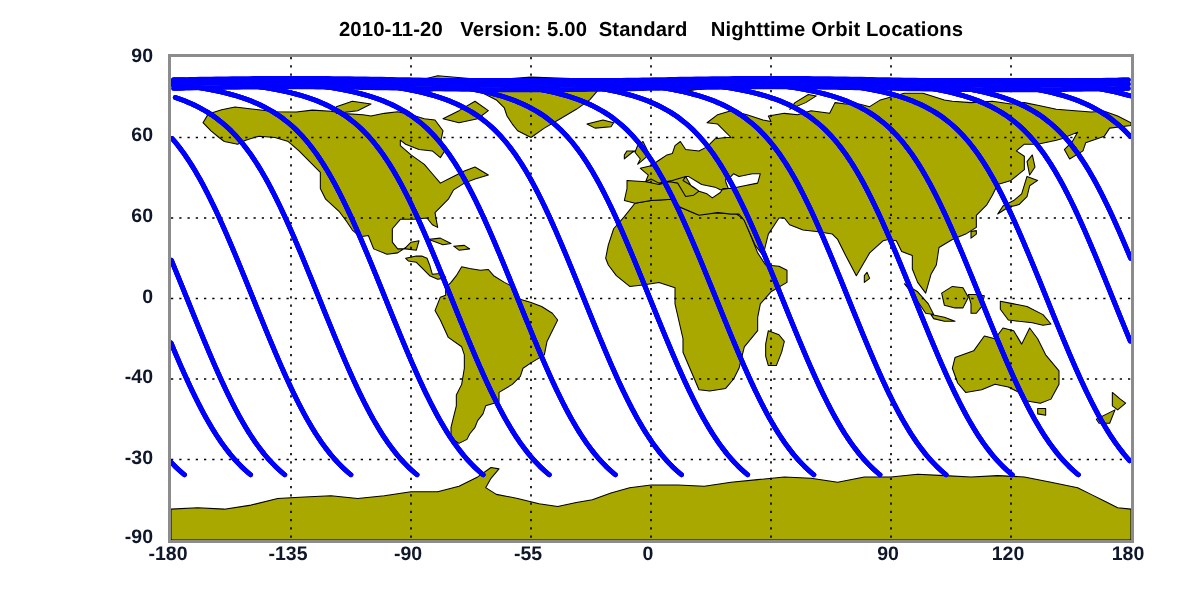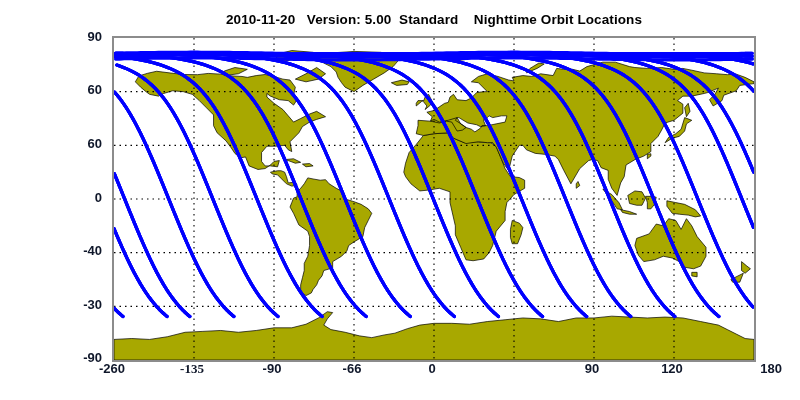--- a/index.html
+++ b/index.html
@@ -31,29 +31,29 @@
   <div id="title">2010-11-20   Version: 5.00  Standard    Nighttime Orbit Locations</div>
 
   <div class="axis-label ylab" style="left:22px;top:29px;width:46px;">90</div>
   <div class="axis-label ylab" style="left:22px;top:82px;width:46px;">60</div>
   <div class="axis-label ylab" style="left:22px;top:136px;width:46px;">60</div>
   <div class="axis-label ylab" style="left:22px;top:190px;width:46px;">0</div>
   <div class="axis-label ylab" style="left:22px;top:243px;width:46px;">-40</div>
   <div class="axis-label ylab" style="left:22px;top:297px;width:46px;">-30</div>
   <div class="axis-label ylab" style="left:22px;top:350px;width:46px;">-90</div>
 
-  <div class="axis-label xlab" style="left:48px;top:361px;width:60px;">-260</div>
-  <div class="axis-label xlab" style="left:128px;top:361px;width:60px;font-family:Liberation Serif, serif;">-135</div>
+  <div class="axis-label xlab" style="left:48px;top:361px;width:60px;">-180</div>
+  <div class="axis-label xlab" style="left:128px;top:361px;width:60px;">-135</div>
   <div class="axis-label xlab" style="left:208px;top:361px;width:60px;">-90</div>
-  <div class="axis-label xlab" style="left:288px;top:361px;width:60px;">-66</div>
+  <div class="axis-label xlab" style="left:288px;top:361px;width:60px;">-55</div>
   <div class="axis-label xlab" style="left:368px;top:361px;width:60px;">0</div>
   <div class="axis-label xlab" style="left:448px;top:344px;width:60px;">45</div>
   <div class="axis-label xlab" style="left:528px;top:361px;width:60px;">90</div>
   <div class="axis-label xlab" style="left:608px;top:361px;width:60px;">120</div>
-  <div class="axis-label xlab" style="left:688px;top:361px;width:60px;text-align:right;">180</div>
+  <div class="axis-label xlab" style="left:688px;top:361px;width:60px;">180</div>
 
   <div id="plot">
     <div id="clip">
       <svg class="layer" viewBox="0 0 640 322" preserveAspectRatio="none">
         <g id="land-group">
             <path d="M21.33 43.83 L24.89 37.92 L33.78 35.24 L42.67 33.27 L56.89 35.06 L69.33 36.49 L83.56 36.67 L94.22 35.42 L106.67 36.14 L115.56 37.75 L128.00 38.46 L133.33 39.36 L142.22 37.57 L151.11 36.49 L160.00 38.46 L168.89 41.14 L176.00 42.04 L181.33 49.19 L179.56 57.24 L183.11 61.72 L179.56 67.08 L174.22 62.61 L165.33 61.72 L156.44 58.14 L152.89 55.46 L152.89 59.03 L160.00 65.29 L168.89 71.56 L174.22 77.82 L179.56 84.08 L186.67 80.50 L195.56 76.03 L202.67 73.34 L211.56 78.71 L202.67 81.39 L195.56 84.08 L188.44 88.55 L184.89 94.81 L176.00 103.76 L177.78 113.59 L174.22 111.81 L170.67 107.33 L161.78 108.23 L152.89 108.23 L147.56 114.49 L147.56 123.43 L151.11 127.91 L156.44 127.91 L163.56 128.80 L165.33 122.54 L160.00 123.43 L156.44 127.01 L151.11 130.59 L144.00 131.48 L135.11 127.91 L131.56 118.96 L126.22 119.86 L120.89 115.38 L117.33 110.02 L112.00 102.86 L103.11 94.81 L99.56 87.66 L99.56 76.92 L92.44 69.77 L85.33 62.61 L78.22 56.35 L69.33 53.67 L58.67 52.77 L49.78 55.46 L44.44 58.14 L35.56 56.35 L32.00 53.67 L26.67 49.19 L21.33 43.83 Z" fill="#a8a800" stroke="#000" stroke-width="0.7" stroke-linejoin="round"></path>
             <path d="M156.44 134.17 L163.56 132.74 L167.11 132.74 L170.67 134.17 L172.44 138.64 L174.22 144.90 L179.56 144.36 L181.33 144.90 L183.11 146.87 L181.33 147.58 L177.78 148.12 L172.44 145.79 L167.11 140.43 L163.56 136.85 L158.22 135.96 L156.44 134.17 Z" fill="#a8a800" stroke="#000" stroke-width="0.7" stroke-linejoin="round"></path>
             <path d="M176.00 169.05 L177.78 164.58 L179.56 160.11 L183.11 158.85 L183.11 153.84 L186.67 150.27 L190.22 145.79 L193.78 139.89 L199.11 140.96 L206.22 142.22 L211.56 141.68 L215.11 145.79 L222.22 150.27 L229.33 153.84 L231.11 161.00 L240.00 163.68 L247.11 166.37 L254.22 170.84 L257.78 175.31 L254.22 182.47 L250.67 189.62 L248.89 198.57 L240.00 203.93 L234.67 207.51 L232.89 212.88 L227.56 218.24 L218.67 223.61 L218.67 229.87 L209.78 232.56 L208.00 237.92 L204.44 242.39 L202.67 246.87 L199.11 251.34 L197.33 254.92 L192.00 257.60 L186.67 254.02 L186.67 246.87 L188.44 239.71 L190.22 232.56 L190.22 225.40 L193.78 218.24 L195.56 207.51 L195.56 198.57 L193.78 193.20 L184.89 186.94 L179.56 175.31 L176.00 169.05 Z" fill="#a8a800" stroke="#000" stroke-width="0.7" stroke-linejoin="round"></path>
             <path d="M240.00 53.67 L231.11 49.19 L227.56 44.72 L224.00 39.36 L222.22 33.99 L216.89 28.62 L209.78 25.04 L202.67 21.47 L195.56 18.78 L213.33 15.21 L240.00 13.42 L266.67 14.31 L280.89 16.99 L284.44 22.36 L279.11 28.62 L270.22 34.88 L259.56 41.14 L248.89 47.41 L240.00 53.67 Z" fill="#a8a800" stroke="#000" stroke-width="0.7" stroke-linejoin="round"></path>
             <path d="M289.78 134.17 L291.56 125.22 L295.11 114.49 L302.22 106.44 L309.33 97.49 L320.00 95.71 L334.22 94.81 L339.56 100.18 L350.22 104.65 L362.67 103.76 L373.33 104.65 L378.67 104.65 L382.22 95.71 L384.00 95.71 L376.89 104.65 L382.22 108.23 L387.56 121.64 L391.11 130.59 L396.44 138.64 L405.33 139.53 L410.67 142.22 L410.67 150.27 L400.00 156.53 L392.89 164.58 L391.11 173.52 L391.11 182.47 L382.22 193.20 L378.67 207.51 L375.11 214.67 L369.78 220.93 L359.11 222.72 L352.00 221.82 L346.67 209.30 L341.33 196.78 L341.33 187.83 L336.00 164.58 L336.00 153.84 L325.33 150.27 L314.67 152.06 L305.78 152.95 L296.89 145.79 L291.56 138.64 L289.78 134.17 Z" fill="#a8a800" stroke="#000" stroke-width="0.7" stroke-linejoin="round"></path>

